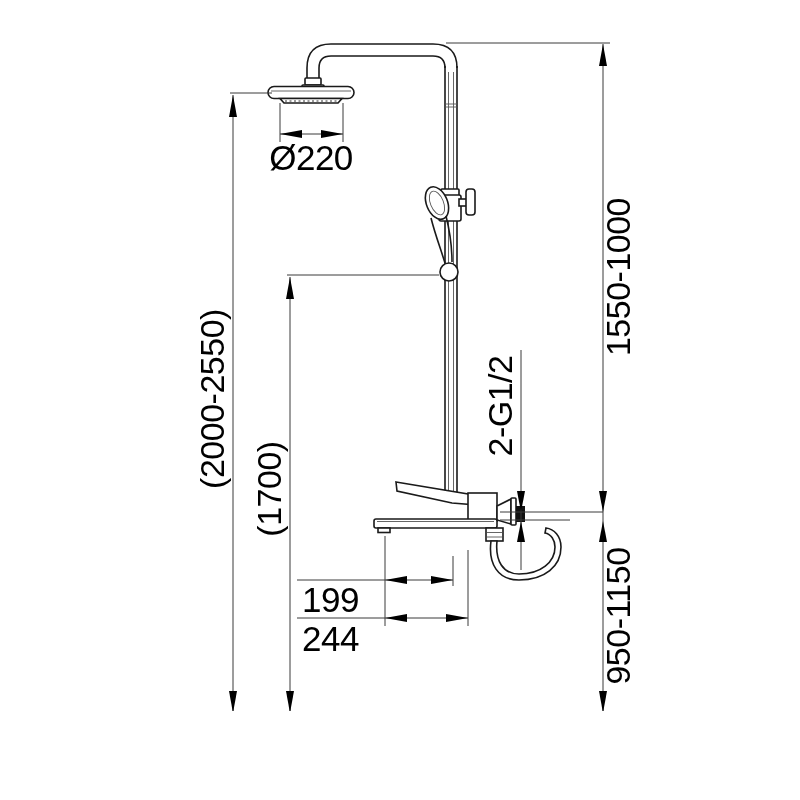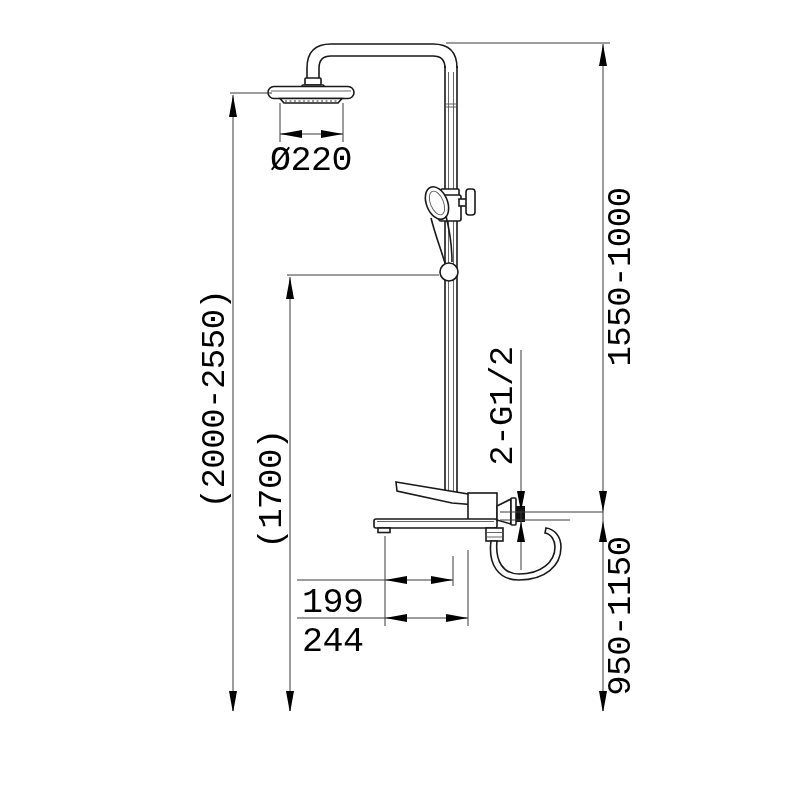--- a/index.html
+++ b/index.html
@@ -1,17 +1,17 @@
 <!DOCTYPE html>
 <html><head>
 <meta charset="utf-8">
 <style>
   html,body{margin:0;padding:0;background:#fff;}
   #stage{width:800px;height:711px;position:relative;background:#fff;overflow:hidden;
-         font-family:Liberation Mono, monospace;}
+         font-family:Liberation Sans, sans-serif;}
   svg{display:block;}
   text{fill:#000;letter-spacing:-0.5px;}
   .dim-label{font-size:34px;}
   .dim-label-sm{font-size:35px;}
   .objline{stroke:#1a1a1a;fill:none;stroke-width:1.6;}
   .objfill{stroke:#1a1a1a;fill:#ffffff;stroke-width:1.6;}
   .thin{stroke:#555;fill:none;stroke-width:0.9;}
   .dim{stroke:#3a3a3a;fill:none;stroke-width:1;}
   .arrow{fill:#000;stroke:none;}
   .hatch{stroke:#444;stroke-width:0.9;}

